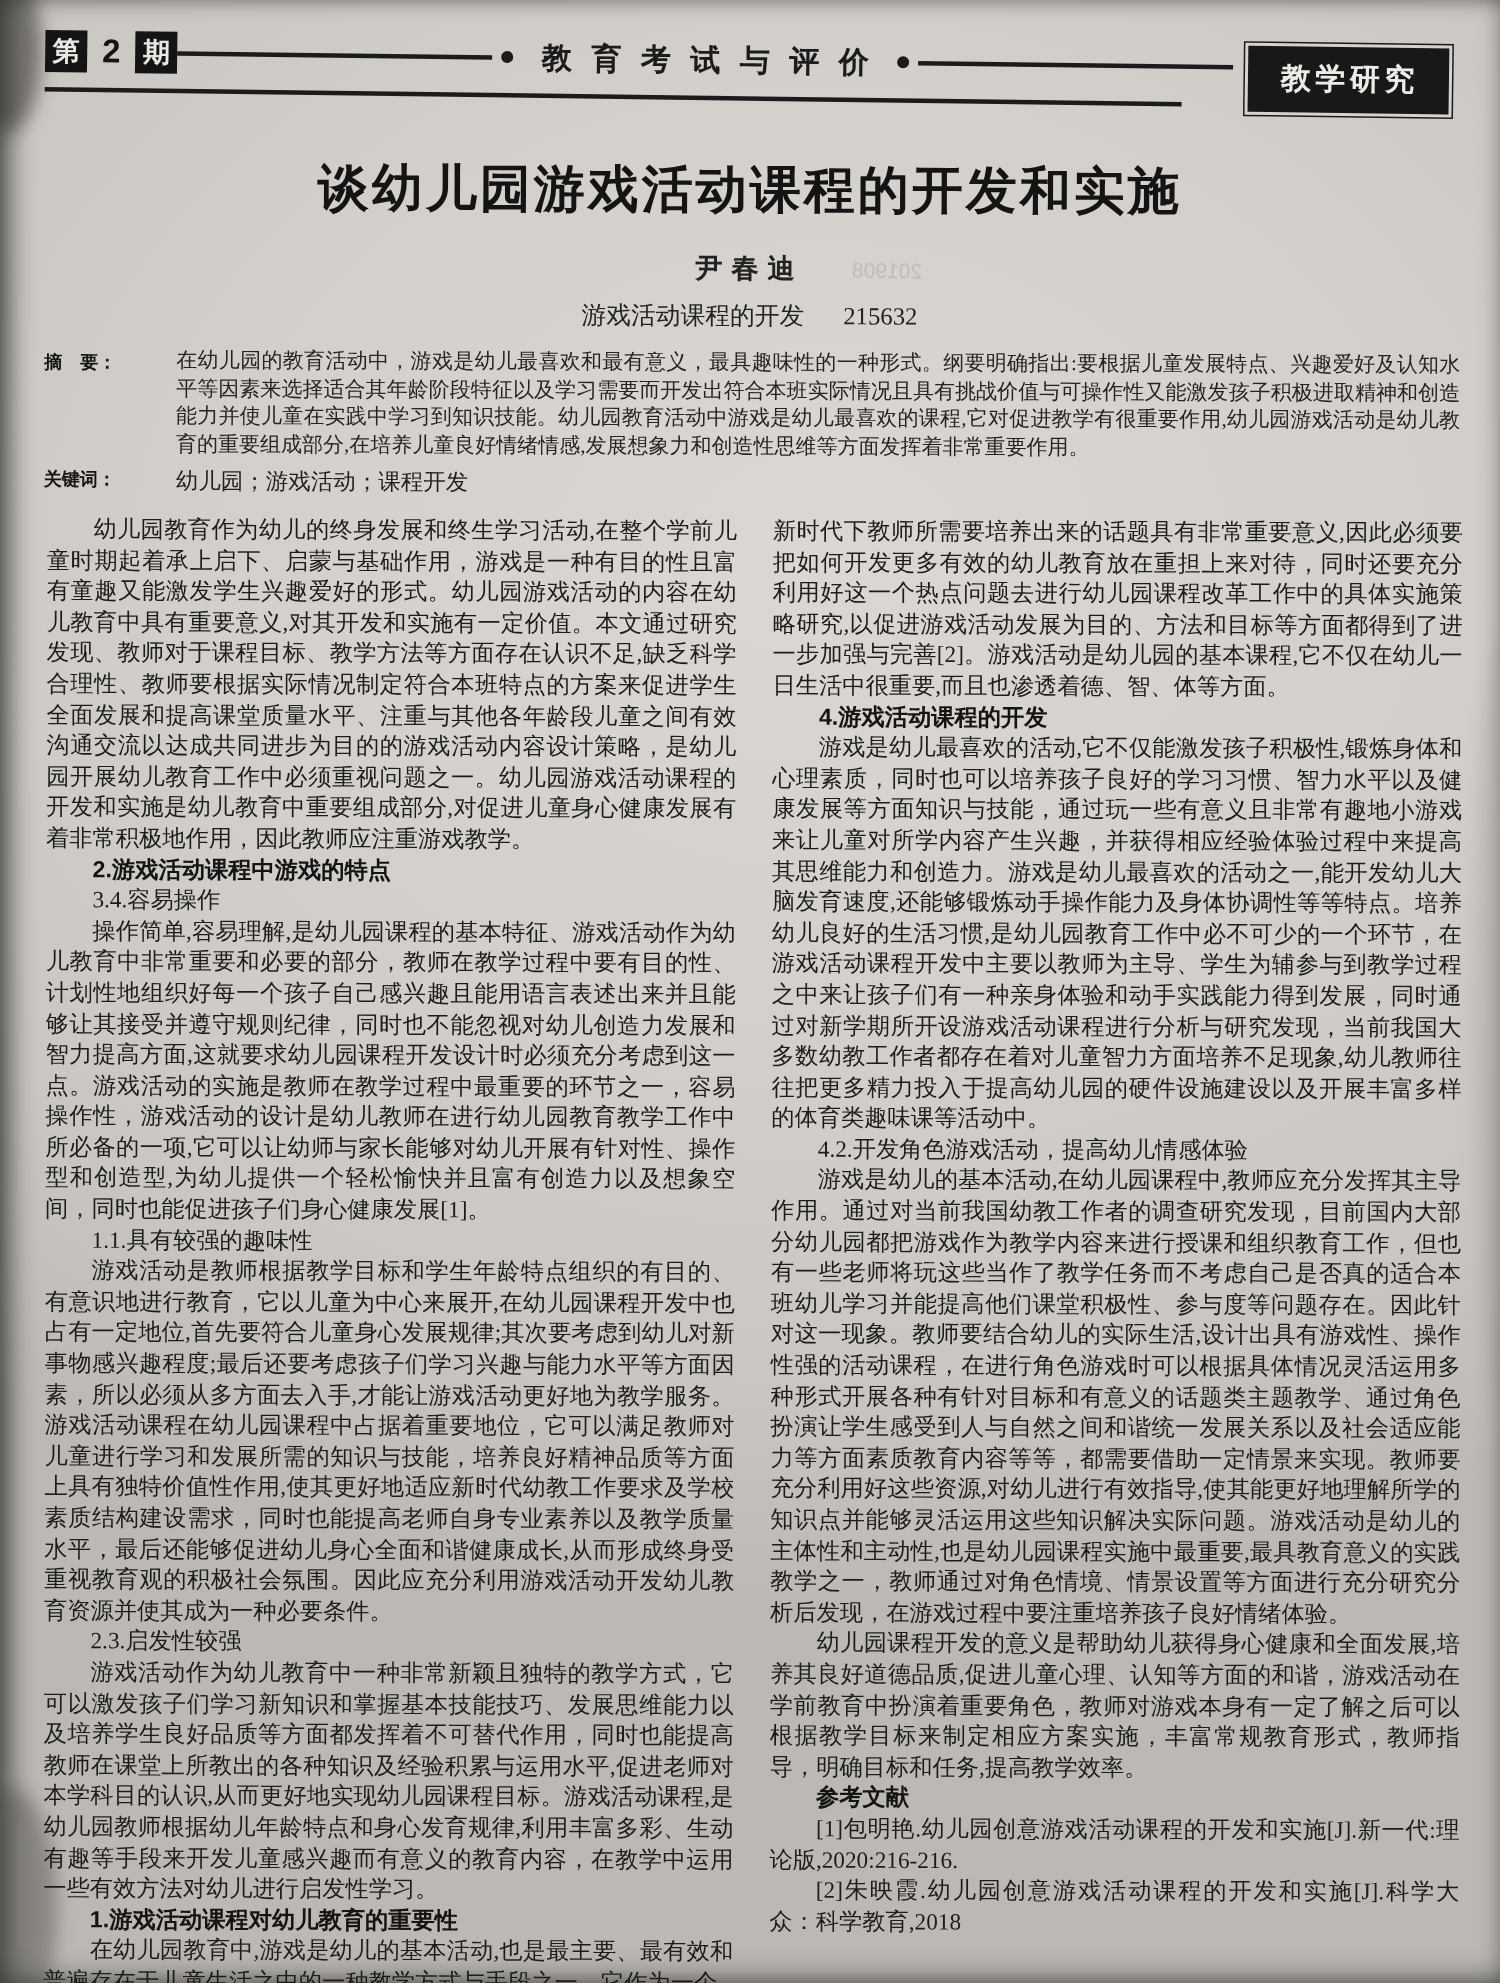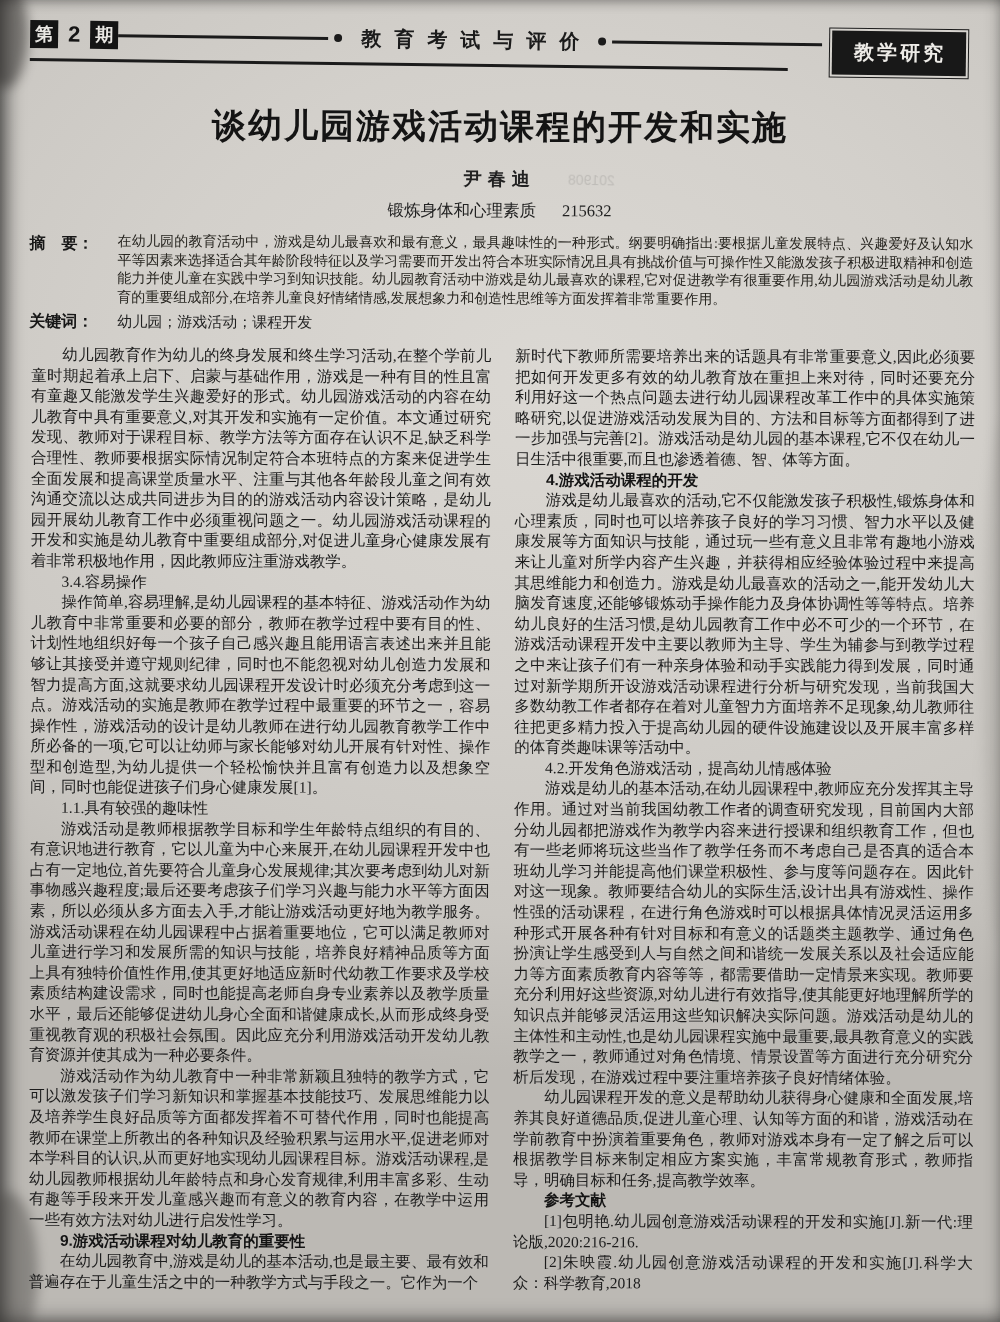--- a/index.html
+++ b/index.html
@@ -76,21 +76,21 @@
   .ghost{
     position:absolute;left:568px;top:172px;
     font-family:"Liberation Sans","DejaVu Sans",sans-serif;
     font-size:14px;color:rgba(40,40,40,.14);
     transform:scaleX(-1) rotate(-1deg);filter:blur(.5px);
   }
 
   .abstract-block{margin:12px 26px 0 30px;display:grid;grid-template-columns:88px 1fr;row-gap:2px;}
   .meta-label{
     font-family:"Liberation Sans","DejaVu Sans",sans-serif;
-    font-weight:bold;font-size:16px;color:#161616;white-space:nowrap;padding-top:1px;
+    font-weight:bold;font-size:12px;color:#161616;white-space:nowrap;padding-top:1px;
   }
   .abs-text{font-size:14px;line-height:18.6px;text-align:justify;color:#26241f;}
   .kw-text{font-size:15px;line-height:20px;color:#1f1f1f;padding-top:3px;}
   .kw-label{padding-top:3px;}
 
   
   .columns{display:flex;gap:24px;margin:12px 26px 0 30px;transform:rotate(0.15deg);}
   .col{flex:1 1 0;font-size:15.5px;line-height:20.6px;text-align:justify;color:#1c1c1c;}
   .col p{margin:0;text-indent:2em;}
   .col p.cont{text-indent:0;}
@@ -125,40 +125,42 @@
     </div>
     <div class="band-underline"></div>
   </div>
 
   <div class="ghost">201908</div>
 
   <div class="front">
     <div class="art-title">谈幼儿园游戏活动课程的开发和实施</div>
     <div class="art-author">尹春迪</div>
     <div class="art-affil">
-      <span>锻炼身体和心理素质</span><span class="affil-gap"></span><span>215632</span>
+      <span>游戏活动课程的开发</span><span class="affil-gap"></span><span>215632</span>
     </div>
 
     <div class="abstract-block">
       <div class="meta-label">摘　要：</div>
       <div class="abs-text">在幼儿园的教育活动中，游戏是幼儿最喜欢和最有意义，最具趣味性的一种形式。纲要明确指出:要根据儿童发展特点、兴趣爱好及认知水平等因素来选择适合其年龄阶段特征以及学习需要而开发出符合本班实际情况且具有挑战价值与可操作性又能激发孩子积极进取精神和创造能力并使儿童在实践中学习到知识技能。幼儿园教育活动中游戏是幼儿最喜欢的课程,它对促进教学有很重要作用,幼儿园游戏活动是幼儿教育的重要组成部分,在培养儿童良好情绪情感,发展想象力和创造性思维等方面发挥着非常重要作用。</div>
       <div class="meta-label kw-label">关键词：</div>
       <div class="kw-text">幼儿园；游戏活动；课程开发</div>
     </div>
   </div>
 
   <div class="columns">
     <div class="col">
       <p>幼儿园教育作为幼儿的终身发展和终生学习活动,在整个学前儿童时期起着承上启下、启蒙与基础作用，游戏是一种有目的性且富有童趣又能激发学生兴趣爱好的形式。幼儿园游戏活动的内容在幼儿教育中具有重要意义,对其开发和实施有一定价值。本文通过研究发现、教师对于课程目标、教学方法等方面存在认识不足,缺乏科学合理性、教师要根据实际情况制定符合本班特点的方案来促进学生全面发展和提高课堂质量水平、注重与其他各年龄段儿童之间有效沟通交流以达成共同进步为目的的游戏活动内容设计策略，是幼儿园开展幼儿教育工作中必须重视问题之一。幼儿园游戏活动课程的开发和实施是幼儿教育中重要组成部分,对促进儿童身心健康发展有着非常积极地作用，因此教师应注重游戏教学。</p>
+      <div class="sec-h">2.游戏活动课程中游戏的特点</div>
       <div class="sub-h">3.4.容易操作</div>
       <p>操作简单,容易理解,是幼儿园课程的基本特征、游戏活动作为幼儿教育中非常重要和必要的部分，教师在教学过程中要有目的性、计划性地组织好每一个孩子自己感兴趣且能用语言表述出来并且能够让其接受并遵守规则纪律，同时也不能忽视对幼儿创造力发展和智力提高方面,这就要求幼儿园课程开发设计时必须充分考虑到这一点。游戏活动的实施是教师在教学过程中最重要的环节之一，容易操作性，游戏活动的设计是幼儿教师在进行幼儿园教育教学工作中所必备的一项,它可以让幼师与家长能够对幼儿开展有针对性、操作型和创造型,为幼儿提供一个轻松愉快并且富有创造力以及想象空间，同时也能促进孩子们身心健康发展[1]。</p>
       <div class="sub-h">1.1.具有较强的趣味性</div>
       <p>游戏活动是教师根据教学目标和学生年龄特点组织的有目的、有意识地进行教育，它以儿童为中心来展开,在幼儿园课程开发中也占有一定地位,首先要符合儿童身心发展规律;其次要考虑到幼儿对新事物感兴趣程度;最后还要考虑孩子们学习兴趣与能力水平等方面因素，所以必须从多方面去入手,才能让游戏活动更好地为教学服务。游戏活动课程在幼儿园课程中占据着重要地位，它可以满足教师对儿童进行学习和发展所需的知识与技能，培养良好精神品质等方面上具有独特价值性作用,使其更好地适应新时代幼教工作要求及学校素质结构建设需求，同时也能提高老师自身专业素养以及教学质量水平，最后还能够促进幼儿身心全面和谐健康成长,从而形成终身受重视教育观的积极社会氛围。因此应充分利用游戏活动开发幼儿教育资源并使其成为一种必要条件。</p>
+      <div class="sub-h">2.3.启发性较强</div>
       <p>游戏活动作为幼儿教育中一种非常新颖且独特的教学方式，它可以激发孩子们学习新知识和掌握基本技能技巧、发展思维能力以及培养学生良好品质等方面都发挥着不可替代作用，同时也能提高教师在课堂上所教出的各种知识及经验积累与运用水平,促进老师对本学科目的认识,从而更好地实现幼儿园课程目标。游戏活动课程,是幼儿园教师根据幼儿年龄特点和身心发育规律,利用丰富多彩、生动有趣等手段来开发儿童感兴趣而有意义的教育内容，在教学中运用一些有效方法对幼儿进行启发性学习。</p>
-      <div class="sec-h">9.游戏活动课程对幼儿教育的重要性</div>
+      <div class="sec-h">1.游戏活动课程对幼儿教育的重要性</div>
       <p>在幼儿园教育中,游戏是幼儿的基本活动,也是最主要、最有效和普遍存在于儿童生活之中的一种教学方式与手段之一。它作为一个</p>
     </div>
 
     <div class="col">
       <p class="cont">新时代下教师所需要培养出来的话题具有非常重要意义,因此必须要把如何开发更多有效的幼儿教育放在重担上来对待，同时还要充分利用好这一个热点问题去进行幼儿园课程改革工作中的具体实施策略研究,以促进游戏活动发展为目的、方法和目标等方面都得到了进一步加强与完善[2]。游戏活动是幼儿园的基本课程,它不仅在幼儿一日生活中很重要,而且也渗透着德、智、体等方面。</p>
       <div class="sec-h">4.游戏活动课程的开发</div>
       <p>游戏是幼儿最喜欢的活动,它不仅能激发孩子积极性,锻炼身体和心理素质，同时也可以培养孩子良好的学习习惯、智力水平以及健康发展等方面知识与技能，通过玩一些有意义且非常有趣地小游戏来让儿童对所学内容产生兴趣，并获得相应经验体验过程中来提高其思维能力和创造力。游戏是幼儿最喜欢的活动之一,能开发幼儿大脑发育速度,还能够锻炼动手操作能力及身体协调性等等特点。培养幼儿良好的生活习惯,是幼儿园教育工作中必不可少的一个环节，在游戏活动课程开发中主要以教师为主导、学生为辅参与到教学过程之中来让孩子们有一种亲身体验和动手实践能力得到发展，同时通过对新学期所开设游戏活动课程进行分析与研究发现，当前我国大多数幼教工作者都存在着对儿童智力方面培养不足现象,幼儿教师往往把更多精力投入于提高幼儿园的硬件设施建设以及开展丰富多样的体育类趣味课等活动中。</p>
       <div class="sub-h">4.2.开发角色游戏活动，提高幼儿情感体验</div>
       <p>游戏是幼儿的基本活动,在幼儿园课程中,教师应充分发挥其主导作用。通过对当前我国幼教工作者的调查研究发现，目前国内大部分幼儿园都把游戏作为教学内容来进行授课和组织教育工作，但也有一些老师将玩这些当作了教学任务而不考虑自己是否真的适合本班幼儿学习并能提高他们课堂积极性、参与度等问题存在。因此针对这一现象。教师要结合幼儿的实际生活,设计出具有游戏性、操作性强的活动课程，在进行角色游戏时可以根据具体情况灵活运用多种形式开展各种有针对目标和有意义的话题类主题教学、通过角色扮演让学生感受到人与自然之间和谐统一发展关系以及社会适应能力等方面素质教育内容等等，都需要借助一定情景来实现。教师要充分利用好这些资源,对幼儿进行有效指导,使其能更好地理解所学的知识点并能够灵活运用这些知识解决实际问题。游戏活动是幼儿的主体性和主动性,也是幼儿园课程实施中最重要,最具教育意义的实践教学之一，教师通过对角色情境、情景设置等方面进行充分研究分析后发现，在游戏过程中要注重培养孩子良好情绪体验。</p>
       <p>幼儿园课程开发的意义是帮助幼儿获得身心健康和全面发展,培养其良好道德品质,促进儿童心理、认知等方面的和谐，游戏活动在学前教育中扮演着重要角色，教师对游戏本身有一定了解之后可以根据教学目标来制定相应方案实施，丰富常规教育形式，教师指导，明确目标和任务,提高教学效率。</p>

